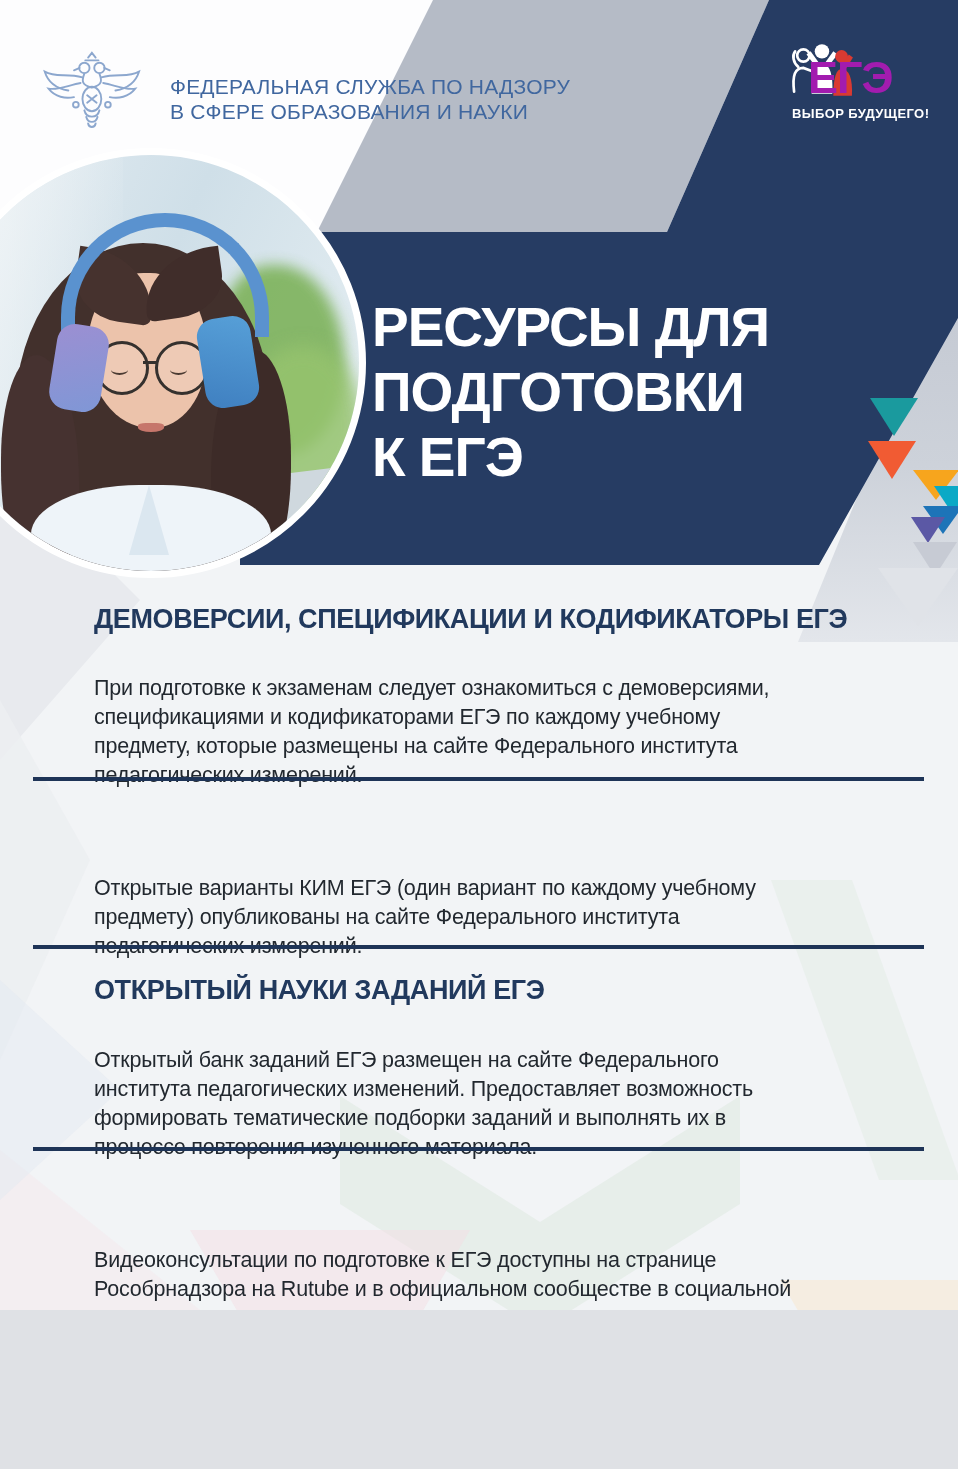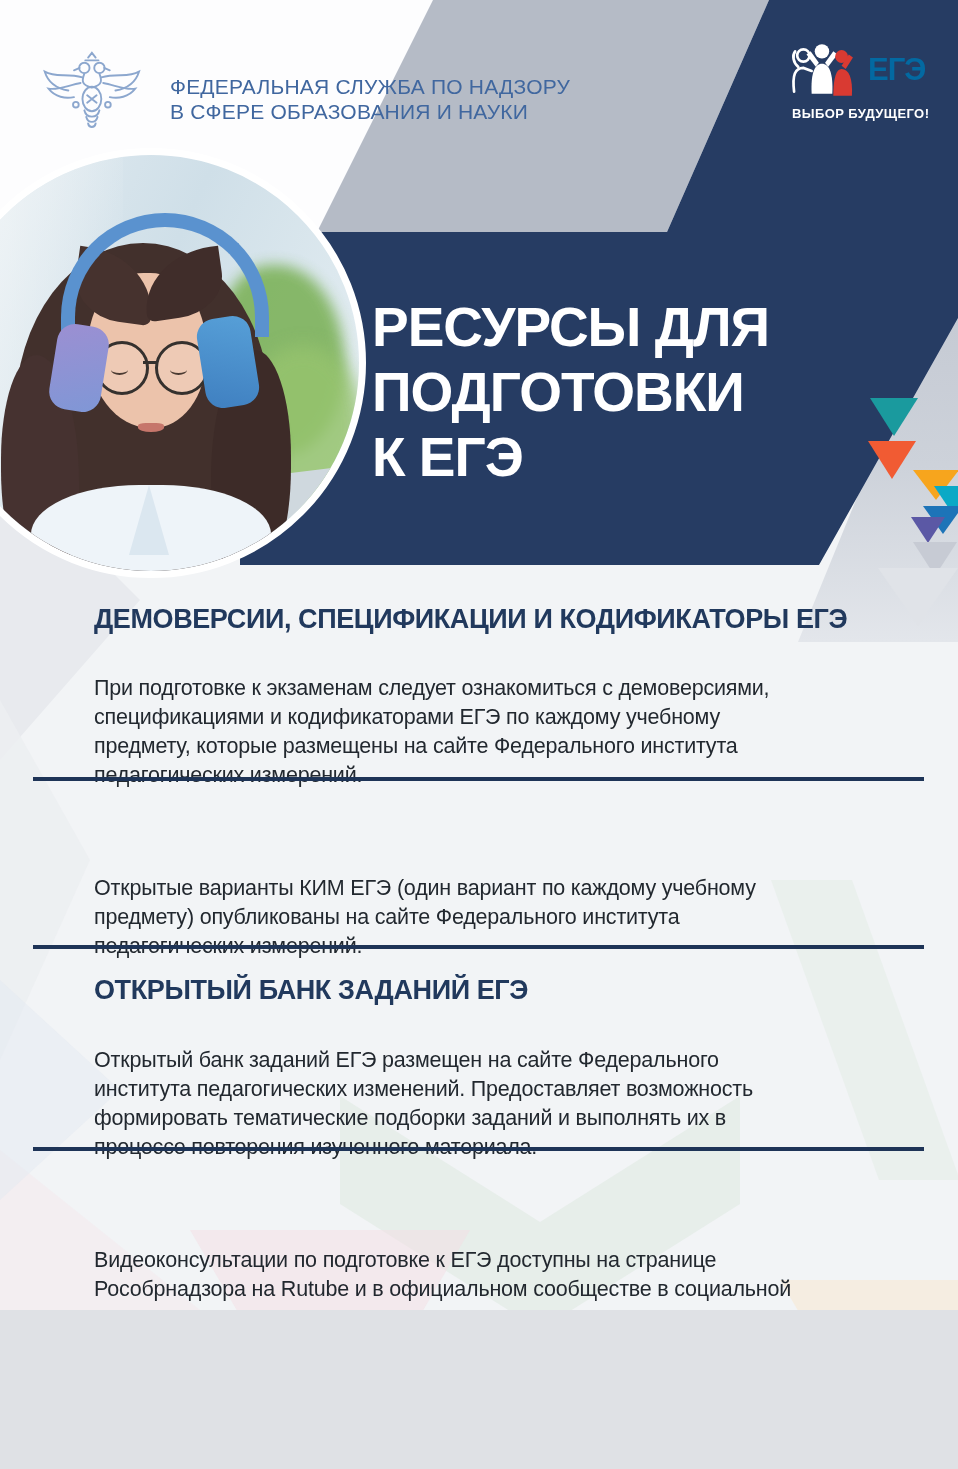--- a/index.html
+++ b/index.html
@@ -50,21 +50,21 @@
   .t-blue  {left:923px;top:506px;border-left:20px solid transparent;border-right:20px solid transparent;border-top:28px solid #1d74b8;}
   .t-purple{left:911px;top:517px;border-left:17px solid transparent;border-right:17px solid transparent;border-top:26px solid #5b58a5;}
   .t-lgray {left:913px;top:542px;border-left:22px solid transparent;border-right:22px solid transparent;border-top:34px solid #c7cbd4;}
   .t-pale  {left:878px;top:568px;border-left:40px solid transparent;border-right:40px solid transparent;border-top:58px solid #e0e3e8;}
 
   
   .emblem{left:38px;top:50px;width:104px;height:98px;z-index:6;}
   .agency{left:170px;top:74px;width:400px;z-index:6;color:#40679f;font-size:21px;line-height:25px;
           font-weight:400;letter-spacing:.2px;white-space:pre-line;}
   .ege-icon{left:791px;top:42px;width:64px;height:60px;z-index:6;}
-  .ege-text{left:868px;top:52px;z-index:6;color:#0369a1;font-size:31px;font-weight:700;letter-spacing:-1px;}
+  .ege-text{left:808px;top:52px;z-index:6;color:#a21caf;font-size:45px;font-weight:700;letter-spacing:-1px;}
   .ege-slogan{left:792px;top:106px;width:160px;z-index:6;color:#fff;font-size:13px;font-weight:700;letter-spacing:.4px;}
 
   
   .banner-title{left:372px;top:295px;width:480px;z-index:6;color:#fff;font-size:55px;line-height:65px;
                 font-weight:700;letter-spacing:-1px;white-space:pre-line;}
 
   
   .photo-circle{left:-64px;top:148px;width:416px;height:416px;border:7px solid #fff;border-radius:50%;
                 overflow:hidden;z-index:5;background:linear-gradient(115deg,#e6eef3 0%,#cfdfe8 45%,#e9f1f4 100%);}
   .photo-circle *{position:absolute;}
@@ -206,21 +206,21 @@
 спецификациями и кодификаторами ЕГЭ по каждому учебному
 предмету, которые размещены на сайте Федерального института
 педагогических измерений.</div>
   <div class="abs rule r1"></div>
 
   <div class="abs sec-b b2">Открытые варианты КИМ ЕГЭ  (один вариант по каждому учебному
 предмету) опубликованы на сайте Федерального института
 педагогических измерений.</div>
   <div class="abs rule r2"></div>
 
-  <div class="abs sec-h h3">ОТКРЫТЫЙ БАНК ЗАДАНИЙ ЕГЭ</div>
+  <div class="abs sec-h h3">ОТКРЫТЫЙ НАУКИ ЗАДАНИЙ ЕГЭ</div>
   <div class="abs sec-b b3">Открытый банк заданий ЕГЭ размещен на сайте Федерального
 института педагогических изменений. Предоставляет возможность
 формировать тематические подборки заданий и выполнять их в
 процессе повторения изученного материала.</div>
   <div class="abs rule r3"></div>
 
   <div class="abs sec-b b4">Видеоконсультации по подготовке к ЕГЭ доступны на странице
 Рособрнадзора на Rutube и в официальном сообществе в социальной
 сети «ВКонтакте».</div>
 

